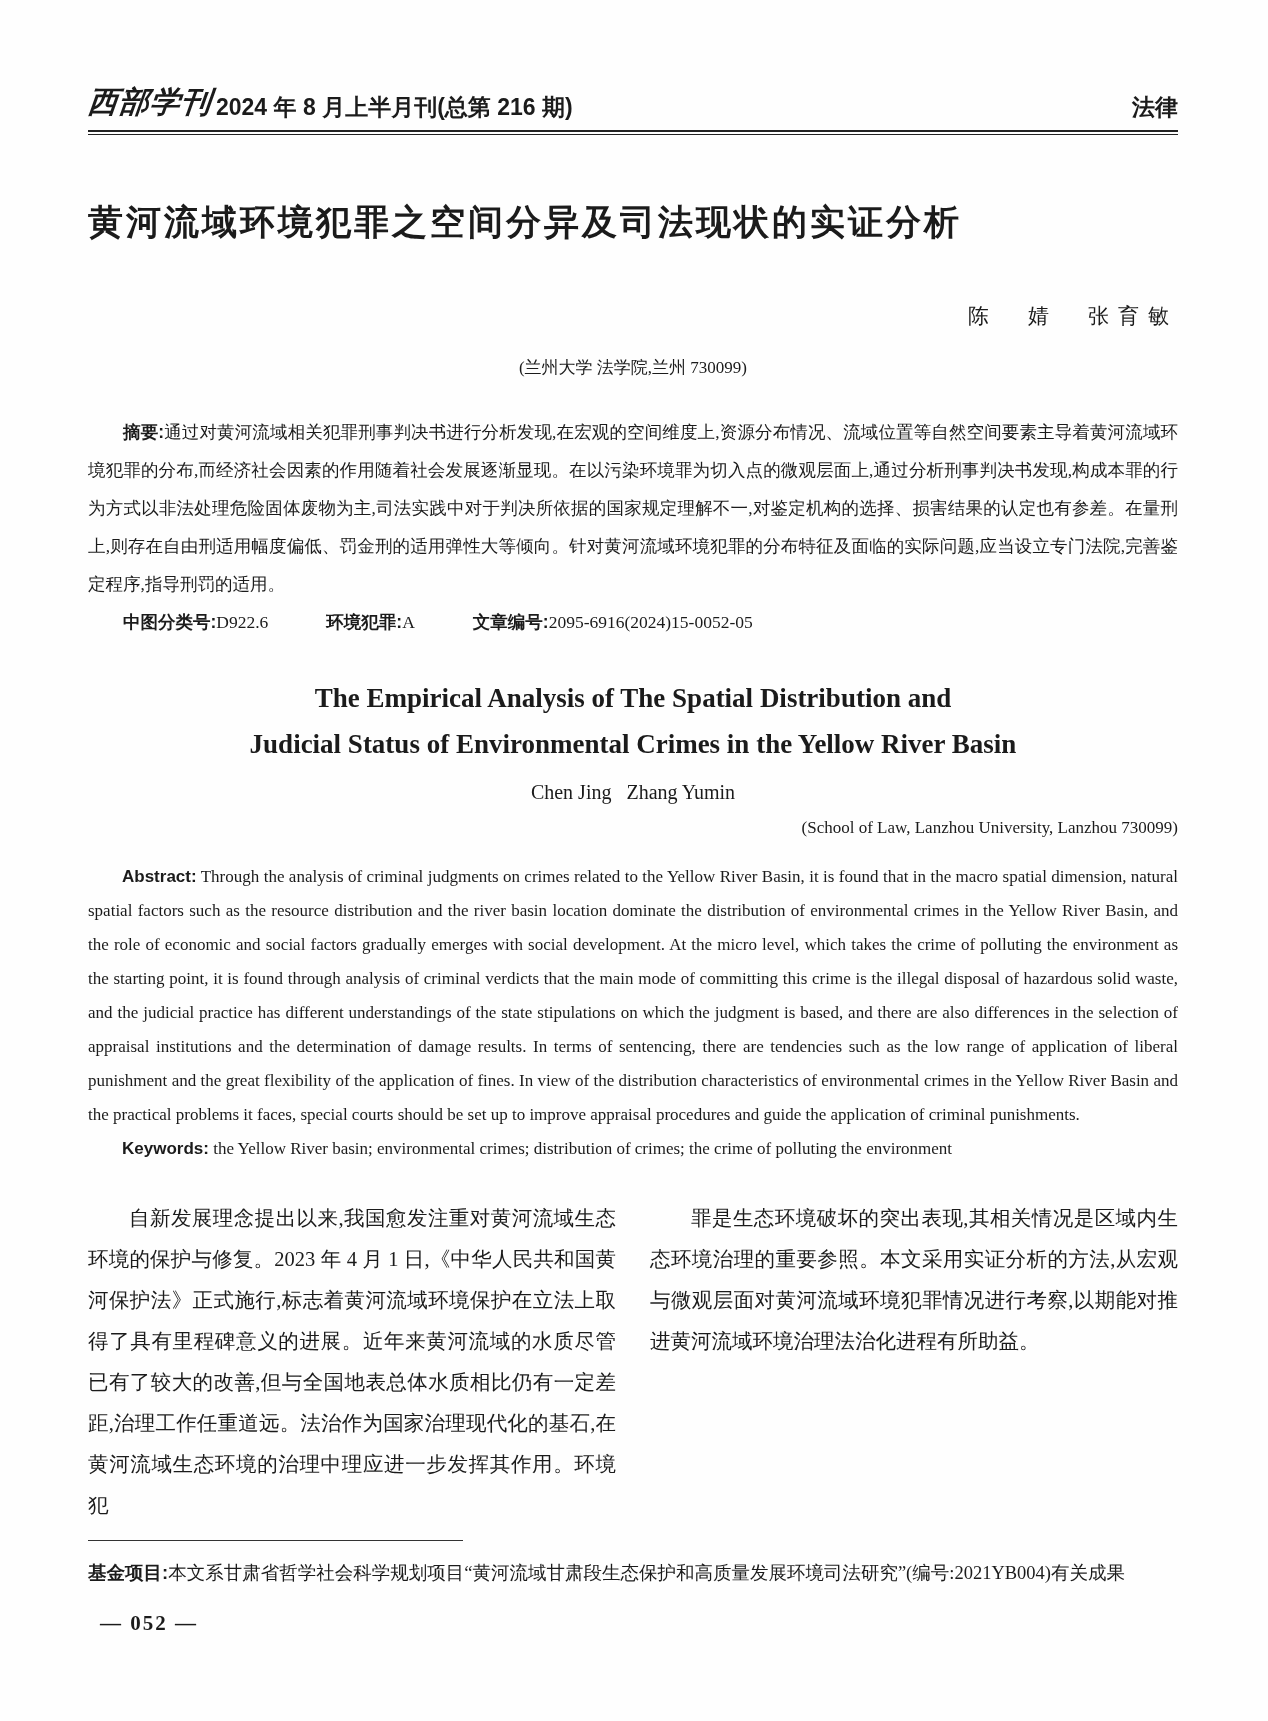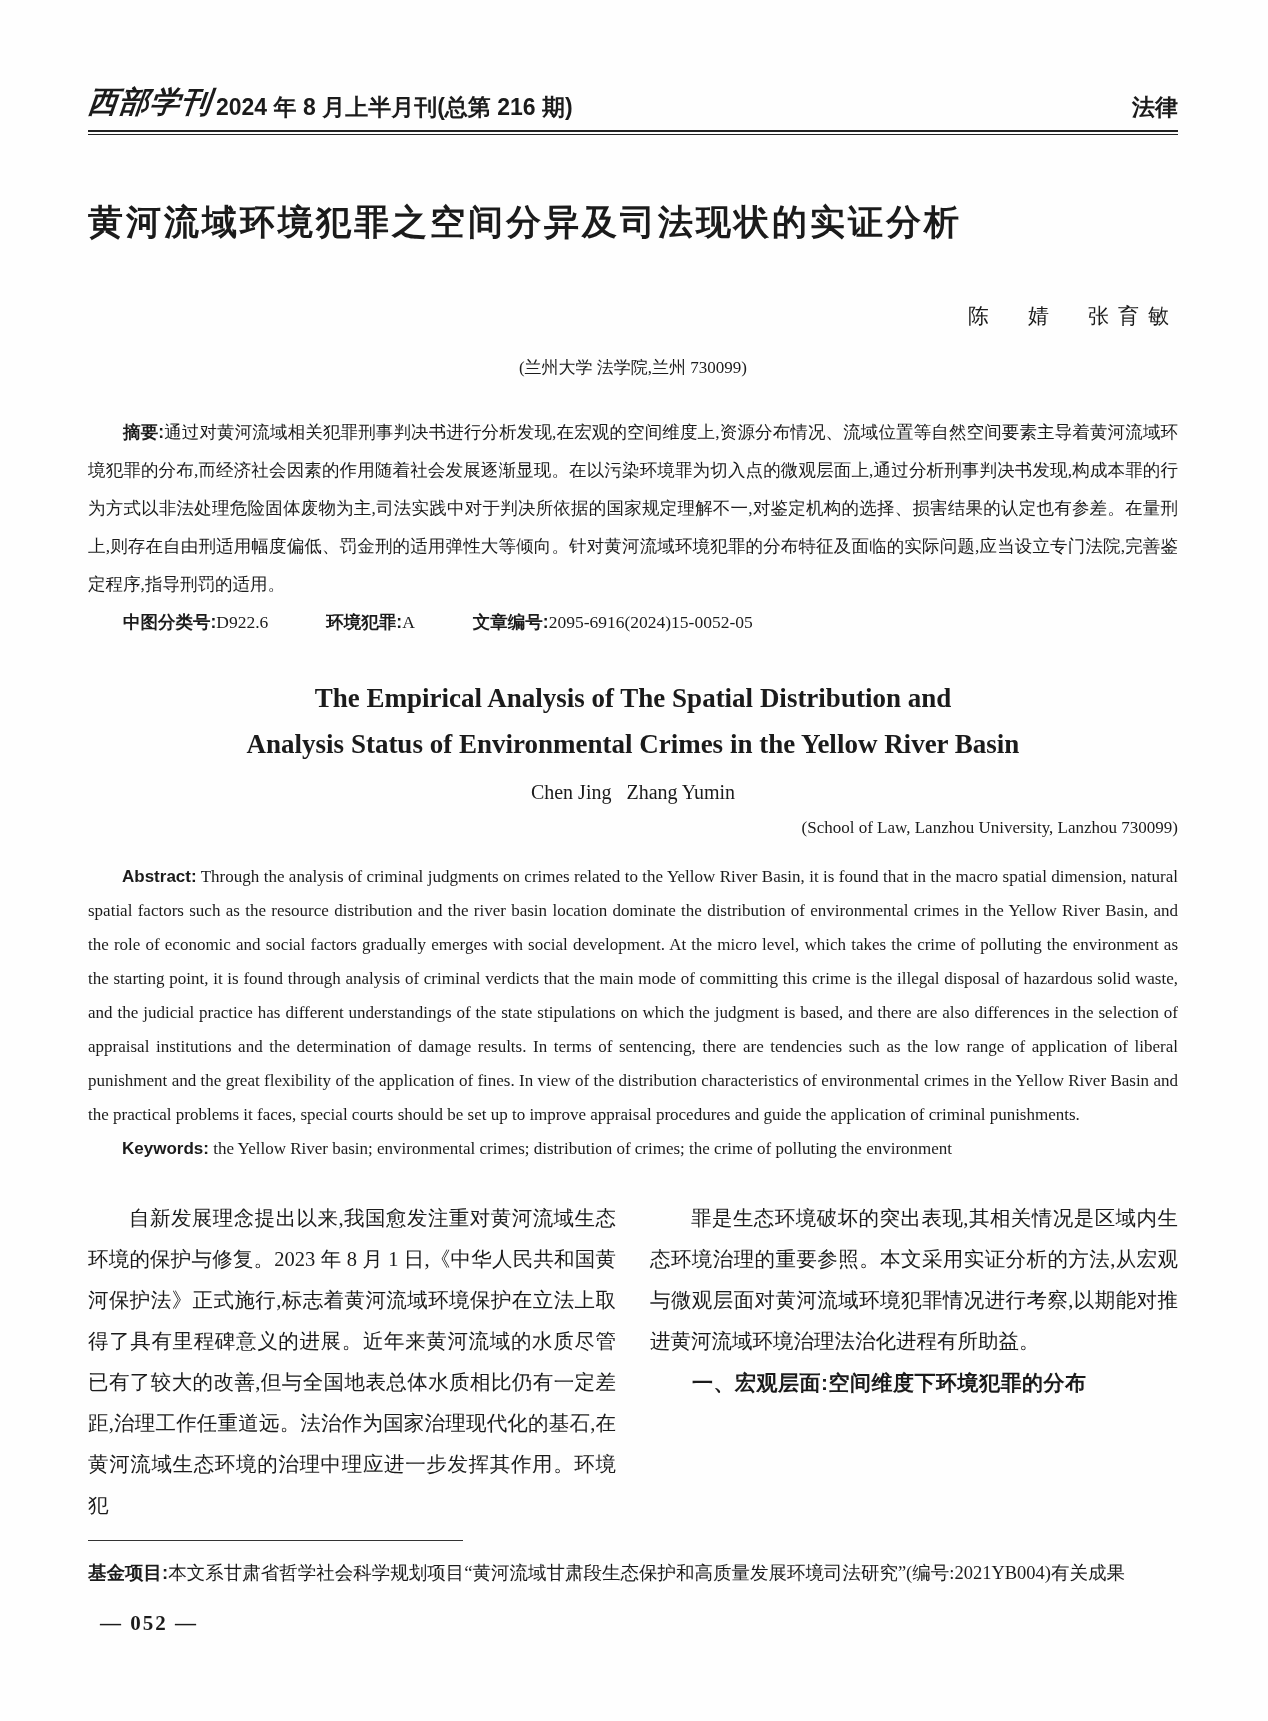--- a/index.html
+++ b/index.html
@@ -127,35 +127,34 @@
   <div class="cn-authors">陈　婧　张育敏</div>
   <div class="cn-affil">(兰州大学 法学院,兰州 730099)</div>
 
   <div class="abs-block">
     <p class="abs-cn"><span class="lbl">摘要:</span><span>通过对黄河流域相关犯罪刑事判决书进行分析发现,在宏观的空间维度上,资源分布情况、流域位置等自然空间要素主导着黄河流域环境犯罪的分布,而经济社会因素的作用随着社会发展逐渐显现。在以污染环境罪为切入点的微观层面上,通过分析刑事判决书发现,构成本罪的行为方式以非法处理危险固体废物为主,司法实践中对于判决所依据的国家规定理解不一,对鉴定机构的选择、损害结果的认定也有参差。在量刑上,则存在自由刑适用幅度偏低、罚金刑的适用弹性大等倾向。针对黄河流域环境犯罪的分布特征及面临的实际问题,应当设立专门法院,完善鉴定程序,指导刑罚的适用。</span></p>
     <p class="class-line"><span class="lbl">中图分类号:</span><span>D922.6</span><span class="gap"></span><span class="lbl">环境犯罪:</span><span>A</span><span class="gap"></span><span class="lbl">文章编号:</span><span>2095-6916(2024)15-0052-05</span></p>
   </div>
 
   <div class="en-title">
     <div>The Empirical Analysis of The Spatial Distribution and</div>
-    <div>Analysis Status of Environmental Crimes in the Yellow River Basin</div>
+    <div>Judicial Status of Environmental Crimes in the Yellow River Basin</div>
   </div>
   <div class="en-authors">Chen Jing   Zhang Yumin</div>
   <div class="en-affil">(School of Law,  Lanzhou University,  Lanzhou 730099)</div>
 
   <p class="abs-en"><span class="lbl">Abstract:</span><span> Through the analysis of criminal judgments on crimes related to the Yellow River Basin, it is found that in the macro spatial dimension, natural spatial factors such as the resource distribution and the river basin location dominate the distribution of environmental crimes in the Yellow River Basin, and the role of economic and social factors gradually emerges with social development. At the micro level, which takes the crime of polluting the environment as the starting point, it is found through analysis of criminal verdicts that the main mode of committing this crime is the illegal disposal of hazardous solid waste, and the judicial practice has different understandings of the state stipulations on which the judgment is based, and there are also differences in the selection of appraisal institutions and the determination of damage results. In terms of sentencing, there are tendencies such as the low range of application of liberal punishment and the great flexibility of the application of fines. In view of the distribution characteristics of environmental crimes in the Yellow River Basin and the practical problems it faces, special courts should be set up to improve appraisal procedures and guide the application of criminal punishments.</span></p>
   <p class="kw-en"><span class="lbl">Keywords:</span><span> the Yellow River basin;  environmental crimes;  distribution of crimes;  the crime of polluting the environment</span></p>
 
   <div class="body-cols">
     <div class="col">
-      <p class="body-p">自新发展理念提出以来,我国愈发注重对黄河流域生态环境的保护与修复。2023 年 8 月 1 日,《中华人民共和国黄河保护法》正式施行,标志着黄河流域环境保护在立法上取得了具有里程碑意义的进展。近年来黄河流域的水质尽管已有了较大的改善,但与全国地表总体水质相比仍有一定差距,治理工作任重道远。法治作为国家治理现代化的基石,在黄河流域生态环境的治理中理应进一步发挥其作用。环境犯</p>
+      <p class="body-p">自新发展理念提出以来,我国愈发注重对黄河流域生态环境的保护与修复。2023 年 4 月 1 日,《中华人民共和国黄河保护法》正式施行,标志着黄河流域环境保护在立法上取得了具有里程碑意义的进展。近年来黄河流域的水质尽管已有了较大的改善,但与全国地表总体水质相比仍有一定差距,治理工作任重道远。法治作为国家治理现代化的基石,在黄河流域生态环境的治理中理应进一步发挥其作用。环境犯</p>
     </div>
     <div class="col">
       <p class="body-p">罪是生态环境破坏的突出表现,其相关情况是区域内生态环境治理的重要参照。本文采用实证分析的方法,从宏观与微观层面对黄河流域环境犯罪情况进行考察,以期能对推进黄河流域环境治理法治化进程有所助益。</p>
-      <div class="sec-heading">一、宏观层面:空间维度下环境犯罪的分布</div>
     </div>
   </div>
 
   <div class="footnote-rule"></div>
   <p class="footnote"><span class="lbl">基金项目:</span><span>本文系甘肃省哲学社会科学规划项目“黄河流域甘肃段生态保护和高质量发展环境司法研究”(编号:2021YB004)有关成果</span></p>
 
   <div class="page-number">— 052 —</div>
 
 </div>
 

